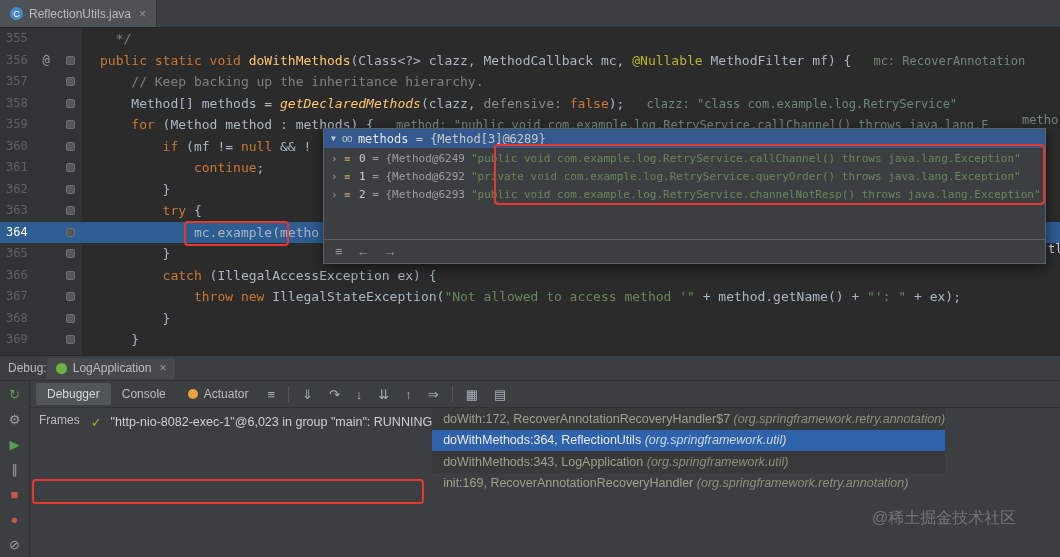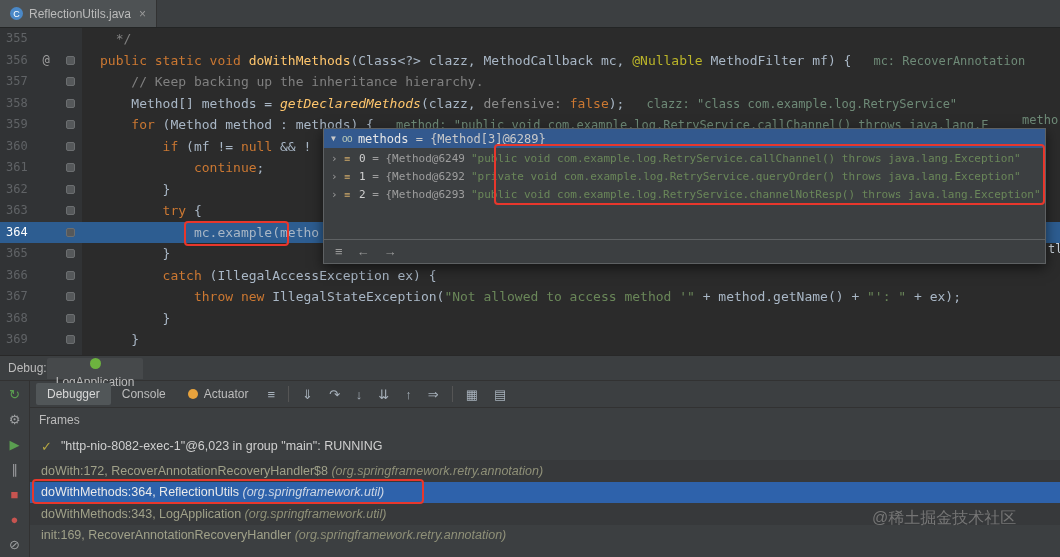--- a/index.html
+++ b/index.html
@@ -56,33 +56,33 @@
   .peq{color:#9e9e9e;}
   .pref{color:#9e9e9e;}
   .pval{color:#6a8759;margin-left:6px;}
   .popup-footer{position:absolute;bottom:0;left:0;right:0;height:24px;border-top:1px solid #5e6163;
     display:flex;align-items:center;gap:14px;padding:0 11px;color:#9a9a9a;font-size:13px;
     font-family:"Liberation Sans","DejaVu Sans",sans-serif;}
 
   
   .debug-panel{position:absolute;top:355px;left:0;right:0;height:202px;background:#3c3f41;border-top:1px solid #282828;font-size:12px;color:#bbbbbb;}
   .dbg-header{height:25px;display:flex;align-items:center;padding-left:8px;gap:0;border-bottom:1px solid #323232;}
-  .session-tab{display:flex;align-items:center;gap:6px;background:#46494b;padding:0 9px;height:21px;border-radius:2px 2px 0 0;flex-direction:column;}
+  .session-tab{display:flex;align-items:center;gap:6px;background:#46494b;padding:0 9px;height:21px;border-radius:2px 2px 0 0;}
   .spring-icon{width:11px;height:11px;border-radius:50%;background:#6db33f;flex:none;}
   .dbg-body{display:flex;height:176px;}
   .left-strip{width:30px;background:#3c3f41;border-right:1px solid #323232;display:flex;flex-direction:column;align-items:center;padding-top:7px;gap:12px;flex:none;}
   .strip-icon{font-size:13px;line-height:1;cursor:pointer;}
   .dbg-main{flex:1;display:flex;flex-direction:column;overflow:hidden;}
   .dbg-toolbar{height:27px;display:flex;align-items:center;border-bottom:1px solid #323232;padding-left:6px;flex:none;}
   .dtab{padding:4px 11px;border-radius:2px;color:#bcbcbc;display:flex;align-items:center;cursor:pointer;}
   .dtab.selected{background:#515658;color:#d8d8d8;}
   .dtab-icon{width:10px;height:10px;border-radius:50%;background:#e8a33d;display:inline-block;margin-right:6px;}
   .tbicon{color:#a7b1bb;font-size:13px;padding:0 8px;cursor:pointer;}
   .tbsep{width:1px;height:16px;background:#555;margin:0 5px;}
-  .frames{flex:1;display:flex;flex-direction:column;overflow:hidden;}
+  .frames{flex:1;display:flex;flex-direction:row;overflow:hidden;}
   .frames-title{height:24px;line-height:24px;padding-left:9px;color:#bbbbbb;}
   .thread-row{height:28px;display:flex;align-items:center;gap:9px;padding-left:11px;color:#cfcfcf;font-size:12.5px;white-space:pre;}
   .thread-check{color:#b5a642;font-size:13px;}
   .frow{height:21.5px;display:flex;align-items:center;padding-left:11px;color:#a0a189;font-size:12.5px;white-space:pre;cursor:pointer;}
   #framerows .frow:nth-child(odd){background:#37393b;}
   .frow .pkg{font-style:italic;color:#8f9078;}
   .frow.sel{background:#2e62ab !important;color:#eaeaea;}
   .frow.sel .pkg{color:#cdd6e4;}
 
   
@@ -187,21 +187,21 @@
             <span class="tbicon">▦</span>
             <span class="tbicon">▤</span>
           </div>
         <div class="frames">
           <div class="frames-title">Frames</div>
           <div class="thread-row">
             <span class="thread-check">✓</span>
             <span>"http-nio-8082-exec-1"@6,023 in group "main": RUNNING</span>
           </div>
           <div id="framerows">
-              <div class="frow"><span>doWith:172, RecoverAnnotationRecoveryHandler$8 </span><span class="pkg">(org.springframework.retry.annotation)</span></div>
+              <div class="frow"><span>doWith:172, RecoverAnnotationRecoveryHandler$7 </span><span class="pkg">(org.springframework.retry.annotation)</span></div>
               <div class="frow sel"><span>doWithMethods:364, ReflectionUtils </span><span class="pkg">(org.springframework.util)</span></div>
               <div class="frow"><span>doWithMethods:343, LogApplication </span><span class="pkg">(org.springframework.util)</span></div>
               <div class="frow"><span>init:169, RecoverAnnotationRecoveryHandler </span><span class="pkg">(org.springframework.retry.annotation)</span></div>
             </div>
         </div>
       </div>
     </div>
   </div>
 
   <div class="annot annot1"></div>

